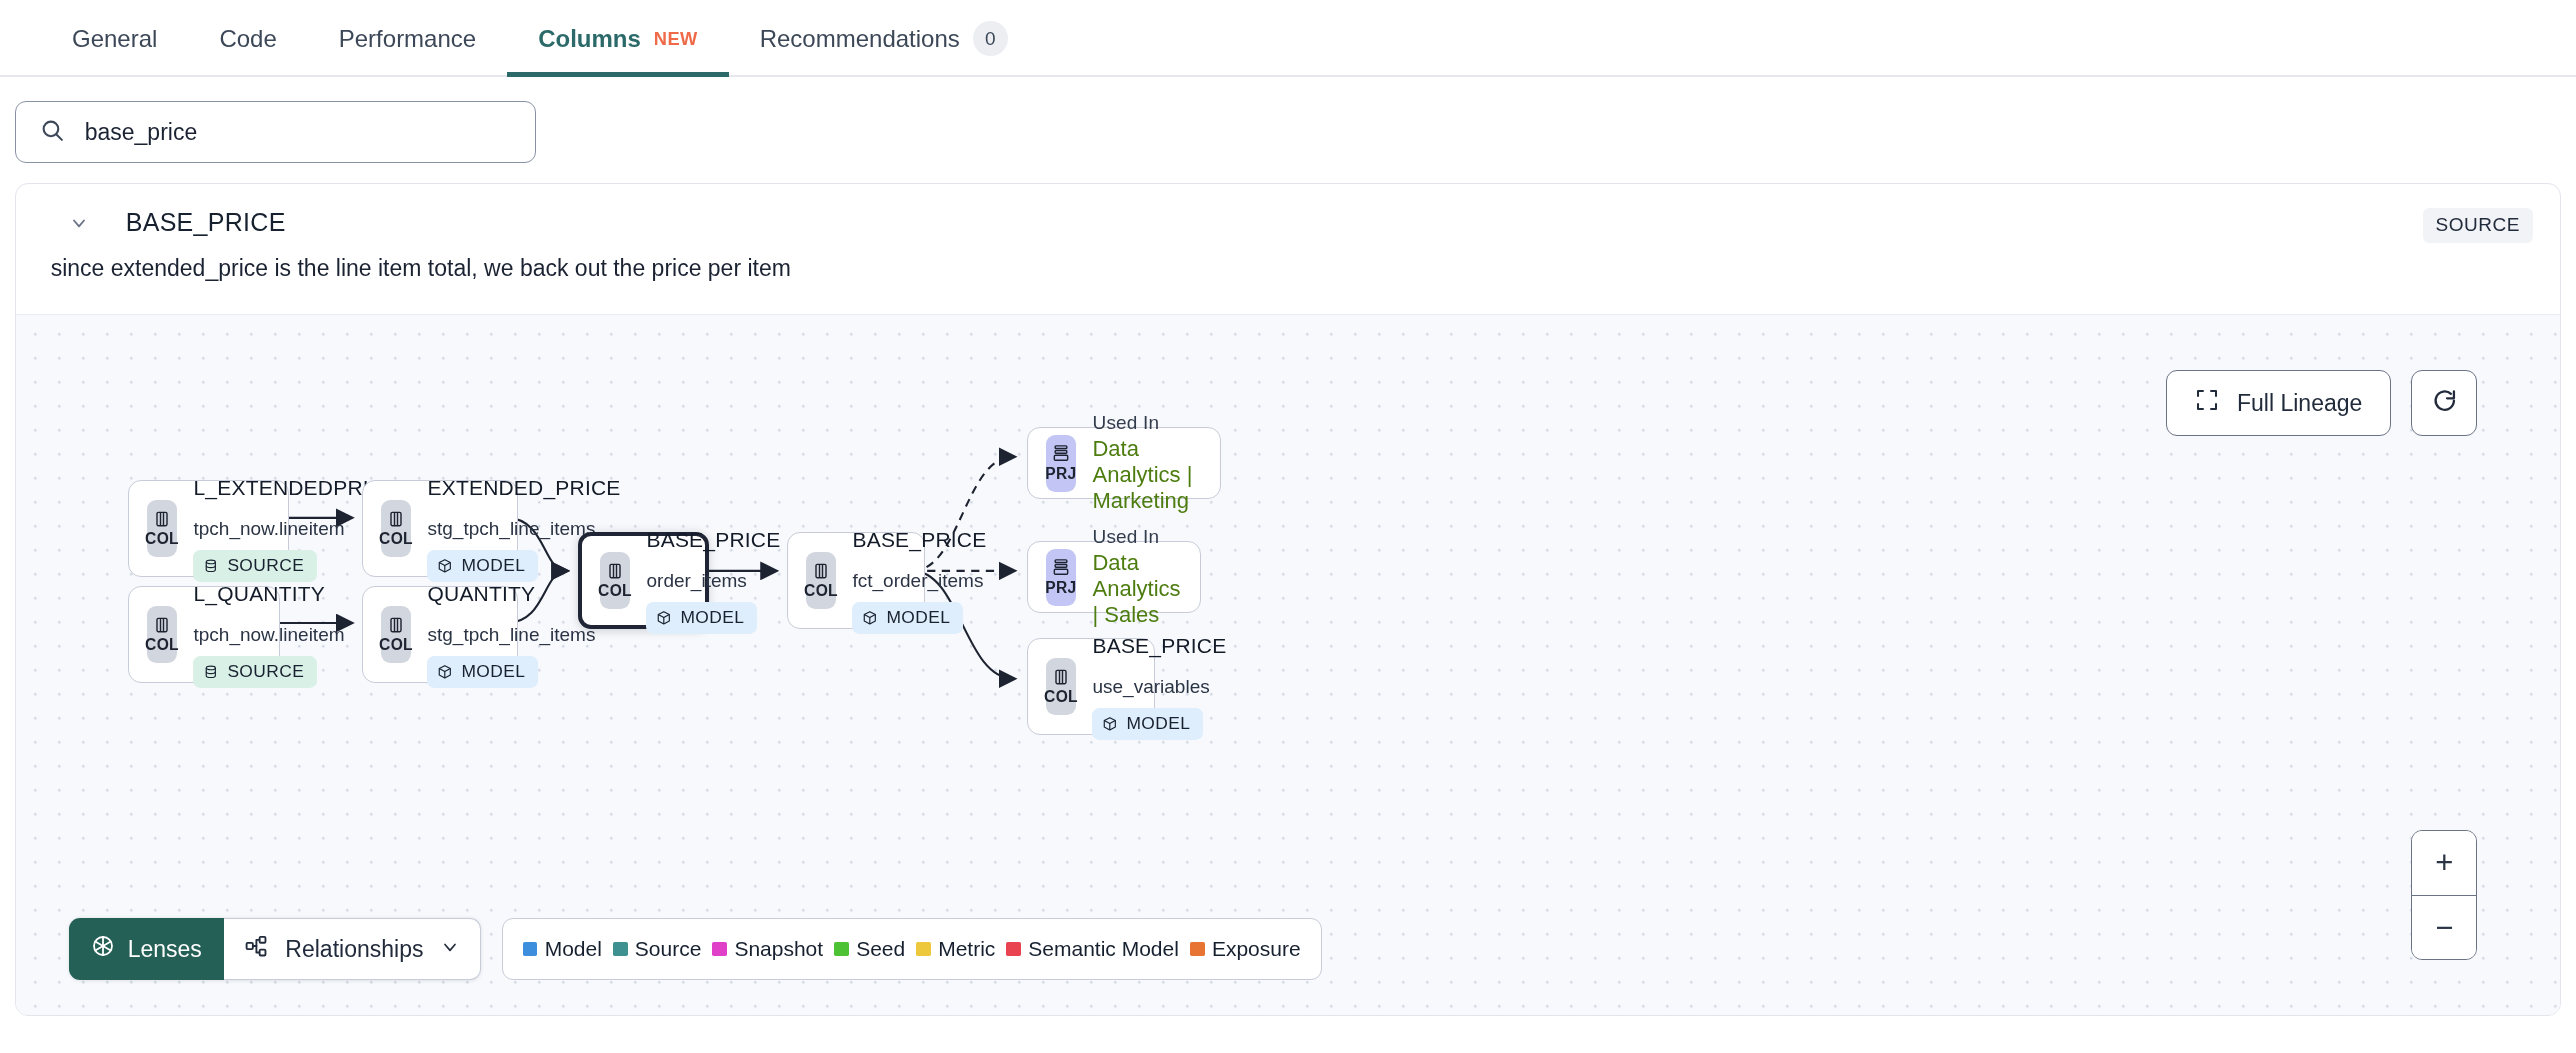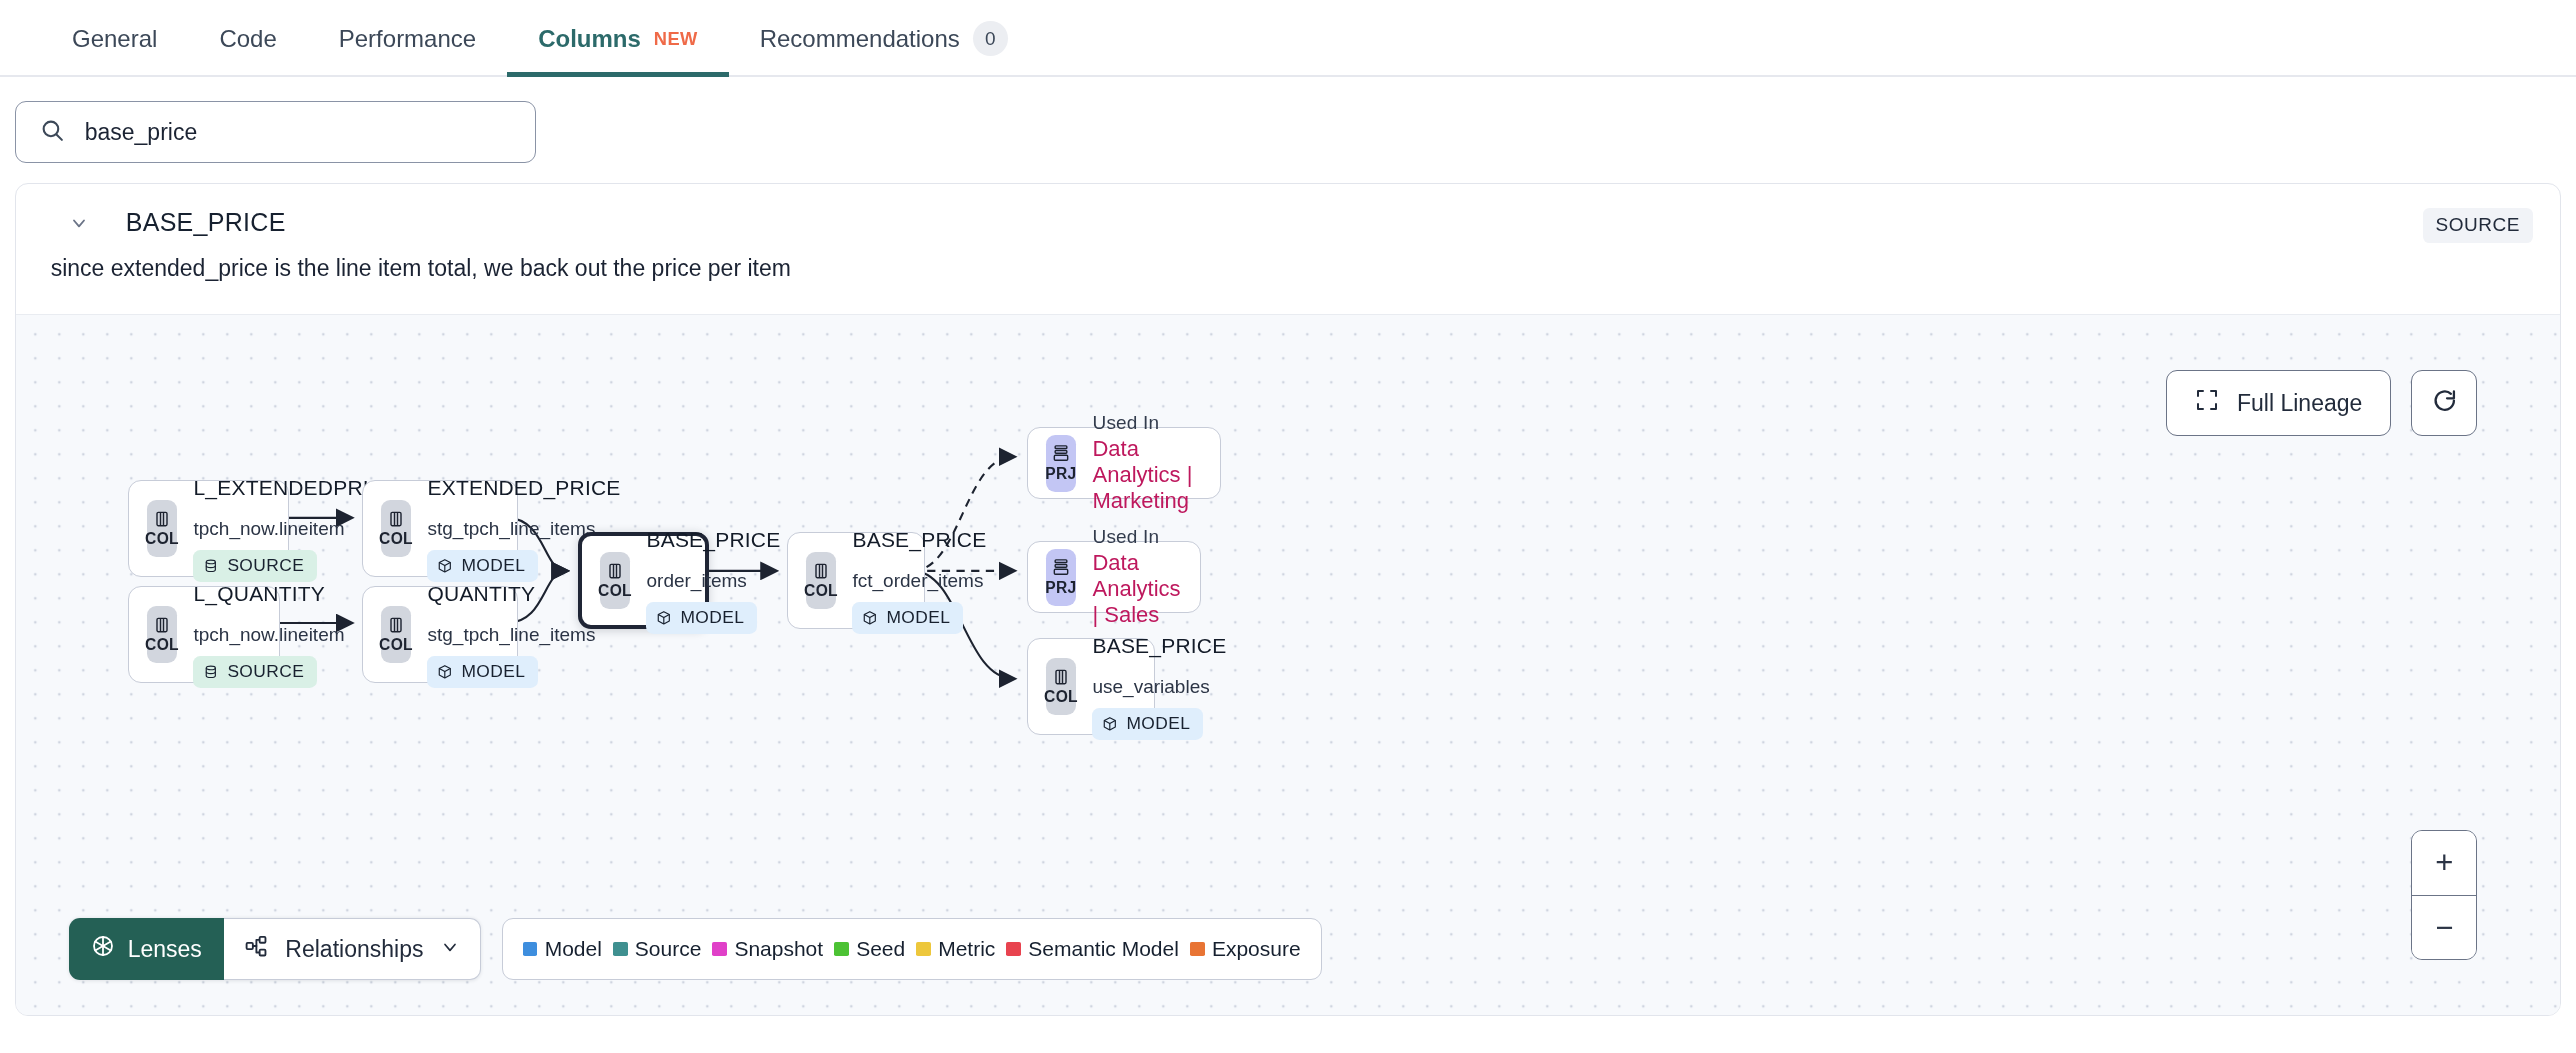--- a/index.html
+++ b/index.html
@@ -193,21 +193,21 @@
     align-self: flex-start;
     padding: 5.5px 13px 5.5px 10px;
     border-radius: 7.3px;
     font-size: 17.4px;
     letter-spacing: 0.4px;
     color: #18212f;
   }
   .nbadge.model  { background: #dfeefc; }
   .nbadge.source { background: #d9f0e6; }
   .node.proj .nbody .nname { font-size: 19px; color: #333c4d; }
-  .node.proj .nbody .nsub  { font-size: 22px; color: #be185d; margin-top: 2px; }
+  .node.proj .nbody .nsub  { font-size: 22px; color: #4d7c0f; margin-top: 2px; }
 
   
   .full-lineage {
     position: absolute;
     right: 169px; top: 55px;
     height: 66px;
     display: flex;
     align-items: center;
     gap: 18.3px;
     padding: 0 28px;

